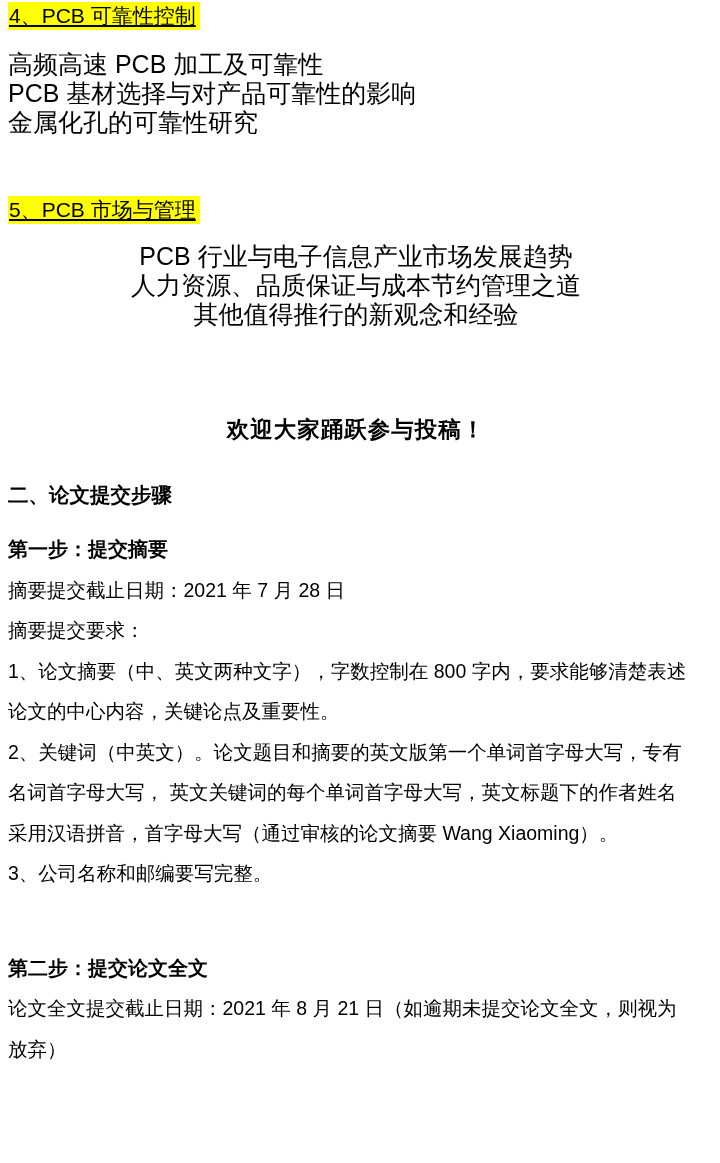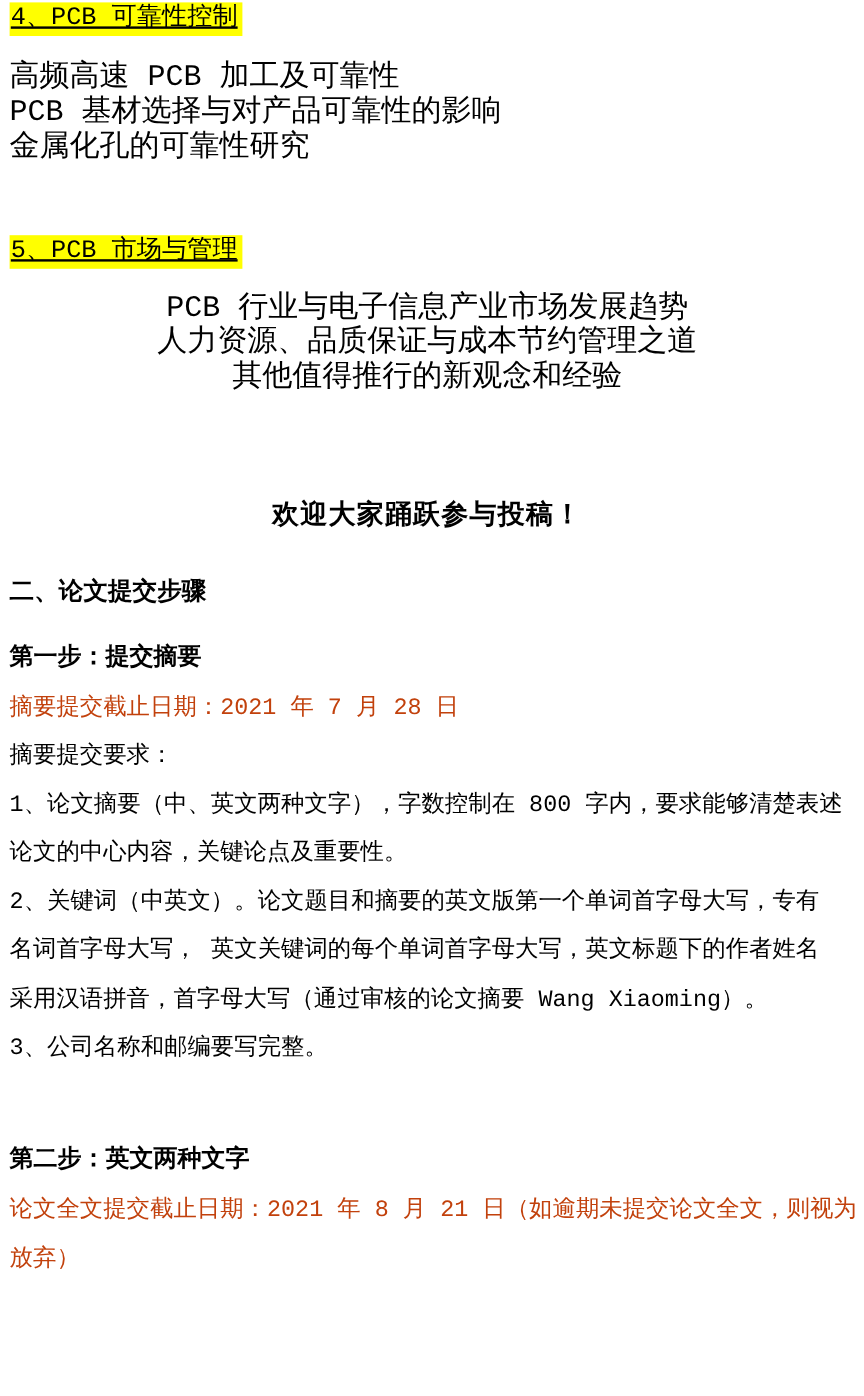--- a/index.html
+++ b/index.html
@@ -9,21 +9,21 @@
   }
   .page {
     position: relative;
     width: 720px;
     height: 1163px;
     box-sizing: border-box;
     padding: 2px 16px 0 8px;
     overflow: hidden;
     background: #ffffff;
     color: #000000;
-    font-family: Liberation Mono, monospace;
+    font-family: Liberation Sans, sans-serif;
   }
   .yellow-heading {
     display: inline-block;
     background: #ffff00;
     font-size: 21px;
     line-height: 26px;
     padding: 1px 4px 1px 1px;
     text-decoration: underline;
     white-space: nowrap;
   }
@@ -66,21 +66,21 @@
   .doc-line {
     font-size: 19.5px;
     line-height: 40.5px;
     white-space: nowrap;
   }
   .doc-line.bold {
     font-weight: bold;
     font-size: 20px;
   }
   .doc-line.red {
-    color: #c2410c;
+    color: #000000;
   }
 </style>
 </head>
 <body>
 
 <div class="page">
 
   <div>
     <span class="yellow-heading">4、PCB 可靠性控制</span>
     <div class="topic-list">
@@ -111,18 +111,18 @@
     <div class="doc-line">摘要提交要求：</div>
     <div class="doc-line">1、论文摘要（中、英文两种文字），字数控制在 800 字内，要求能够清楚表述</div>
     <div class="doc-line">论文的中心内容，关键论点及重要性。</div>
     <div class="doc-line">2、关键词（中英文）。论文题目和摘要的英文版第一个单词首字母大写，专有</div>
     <div class="doc-line">名词首字母大写， 英文关键词的每个单词首字母大写，英文标题下的作者姓名</div>
     <div class="doc-line">采用汉语拼音，首字母大写（通过审核的论文摘要 Wang Xiaoming）。</div>
     <div class="doc-line">3、公司名称和邮编要写完整。</div>
   </div>
 
   <div class="step2-block">
-    <div class="doc-line bold">第二步：英文两种文字</div>
+    <div class="doc-line bold">第二步：提交论文全文</div>
     <div class="doc-line red">论文全文提交截止日期：2021 年 8 月 21 日（如逾期未提交论文全文，则视为</div>
     <div class="doc-line red">放弃）</div>
   </div>
 
 </div>
 
 </body></html>

